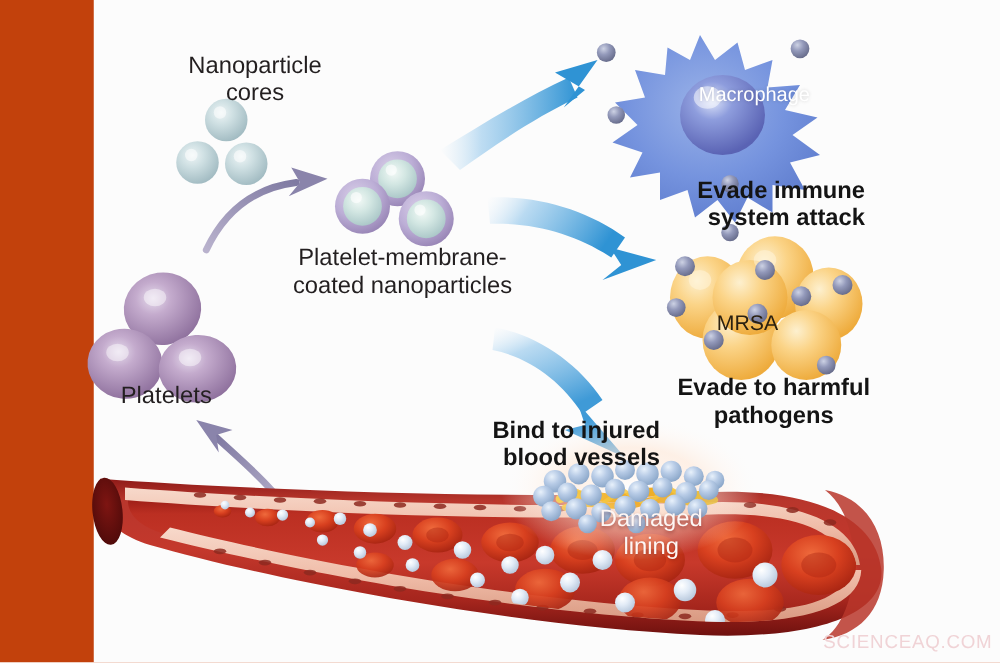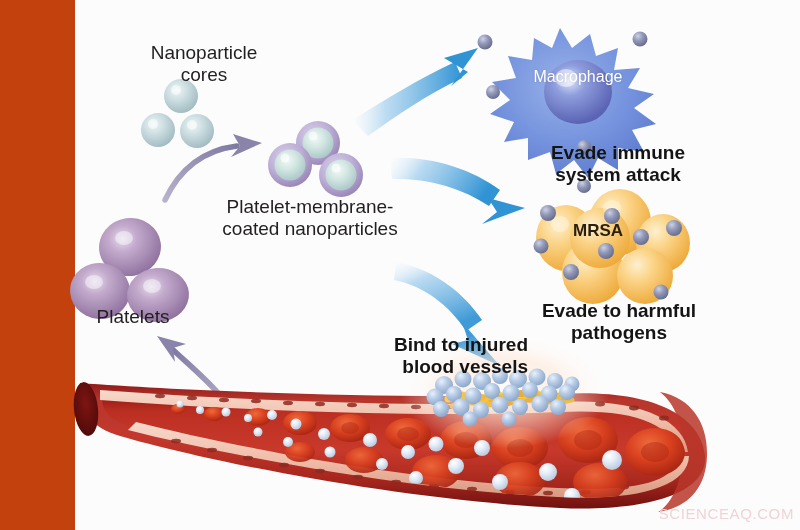--- a/index.html
+++ b/index.html
@@ -392,33 +392,35 @@
         <circle cx="558" cy="407" r="8" fill="url(#gDamageNp)"></circle>
         <circle cx="470" cy="419" r="7.5" fill="url(#gDamageNp)"></circle>
         <circle cx="509" cy="419" r="7.5" fill="url(#gDamageNp)"></circle>
       </g>
     </g>
   </svg>
 
   <div class="lbl lbl-plain center" style="left:134px; top:42px; width:140px;">Nanoparticle
 cores</div>
 
-  <div class="lbl lbl-plain center" style="left:200px; top:196px; width:220px;">Platelet-membrane-
+  <div class="lbl lbl-plain center" style="left:212px; top:196px; width:220px;">Platelet-membrane-
 coated nanoparticles</div>
 
   <div class="lbl lbl-plain center" style="left:68px; top:306px; width:130px;">Platelets</div>
 
-  <div class="lbl lbl-inner center" style="left:508px; top:68px; width:140px;">Macrophage</div>
-
-  <div class="lbl lbl-bold center" style="left:528px; top:142px; width:180px;">Evade immune
+  <div class="lbl lbl-inner center" style="left:508px; top:68px; width:140px;text-align:right;">Macrophage</div>
+
+  <div class="lbl lbl-bold center" style="left:512px; top:142px; width:180px;text-align:right;">Evade immune
 system attack</div>
 
-  <div class="lbl lbl-dark center" style="left:552px; top:221px; width:92px;font-weight:bold;">MRSA</div>
+  <div class="lbl lbl-dark center" style="left:552px; top:249px; width:92px;">MRSA</div>
 
   <div class="lbl lbl-bold center" style="left:524px; top:300px; width:190px;">Evade to harmful
 pathogens</div>
 
   <div class="lbl lbl-bold center" style="left:342px; top:334px; width:186px;text-align:right;">Bind to injured
 blood vessels</div>
 
+  <div class="lbl lbl-damaged center" style="left:456px; top:405px; width:130px;">Damaged
+lining</div>
 
   <div id="watermark">SCIENCEAQ.COM</div>
 </div>
 
 </body></html>

